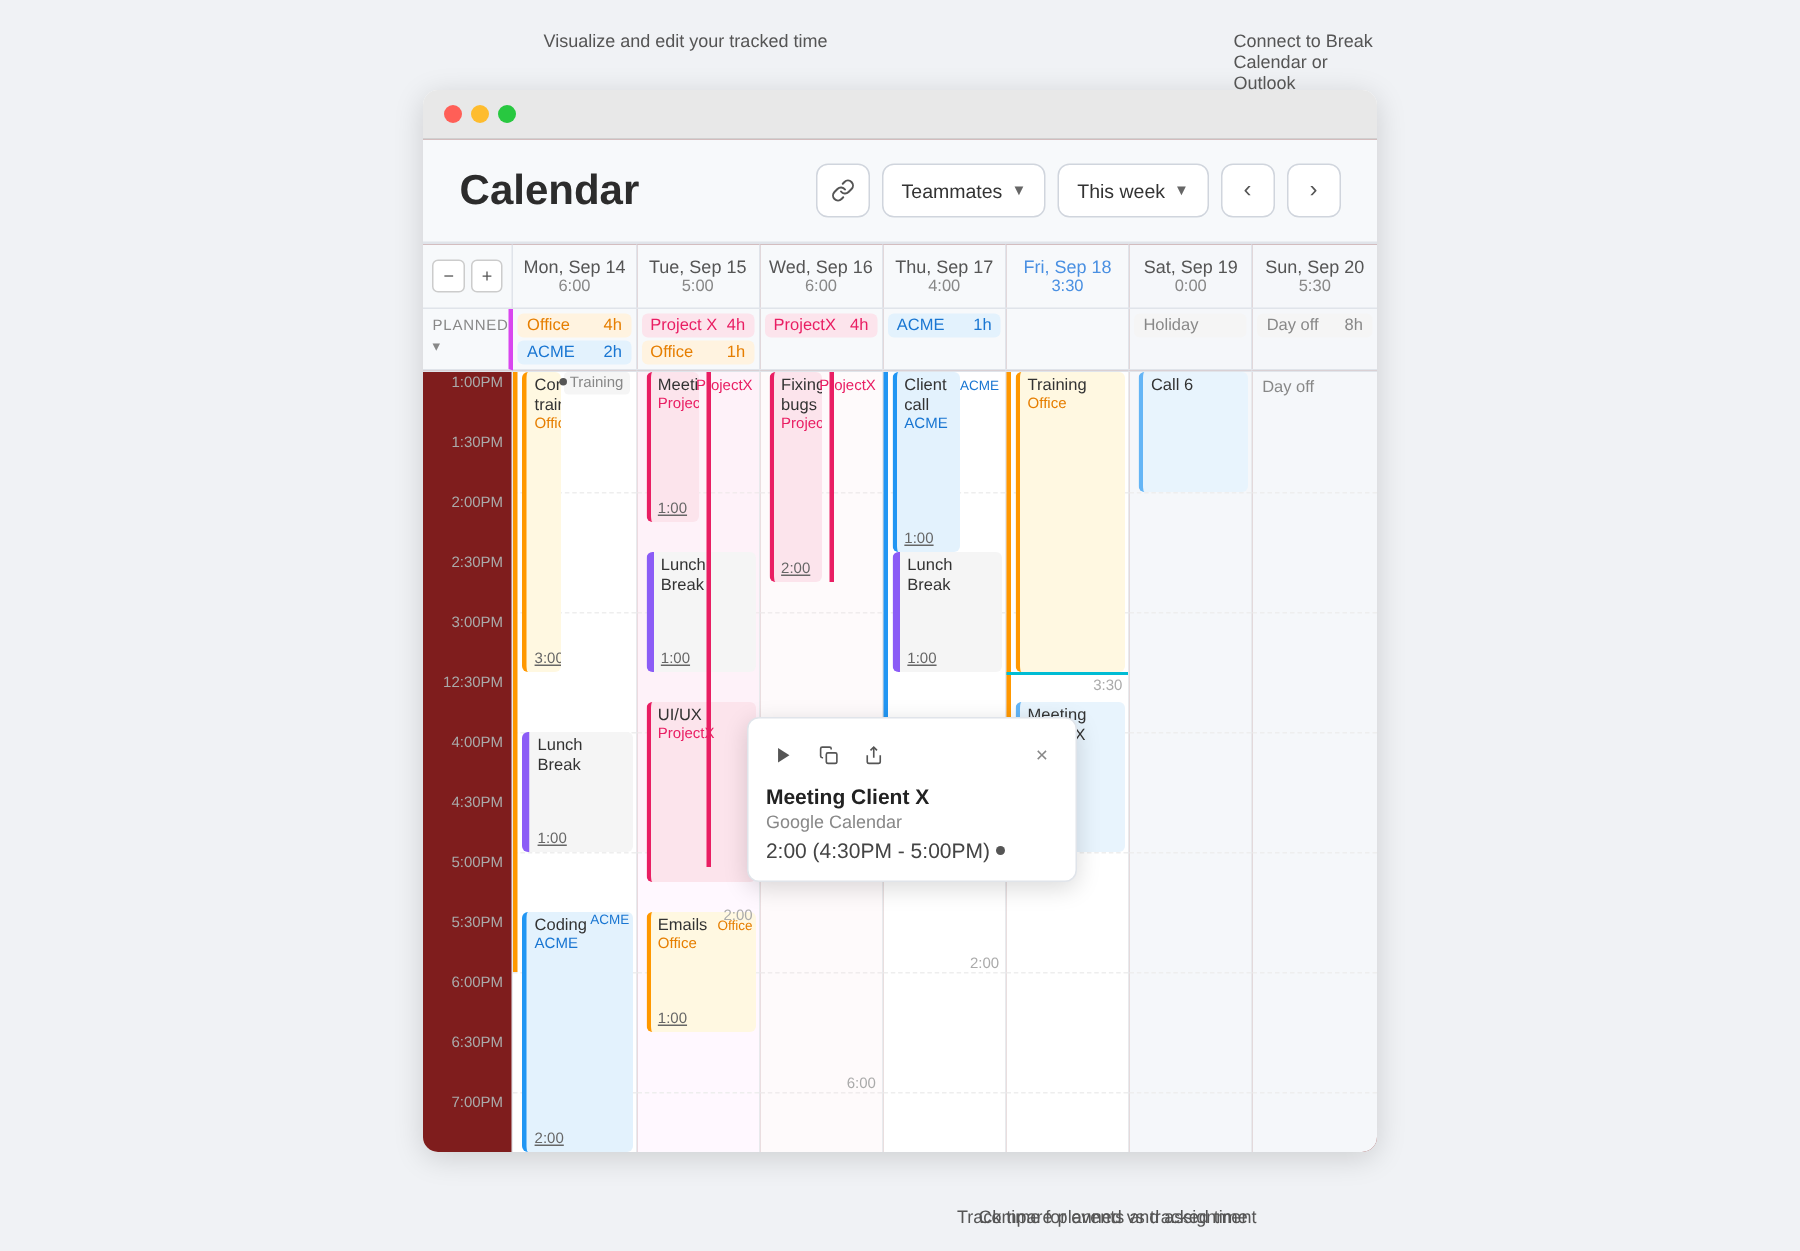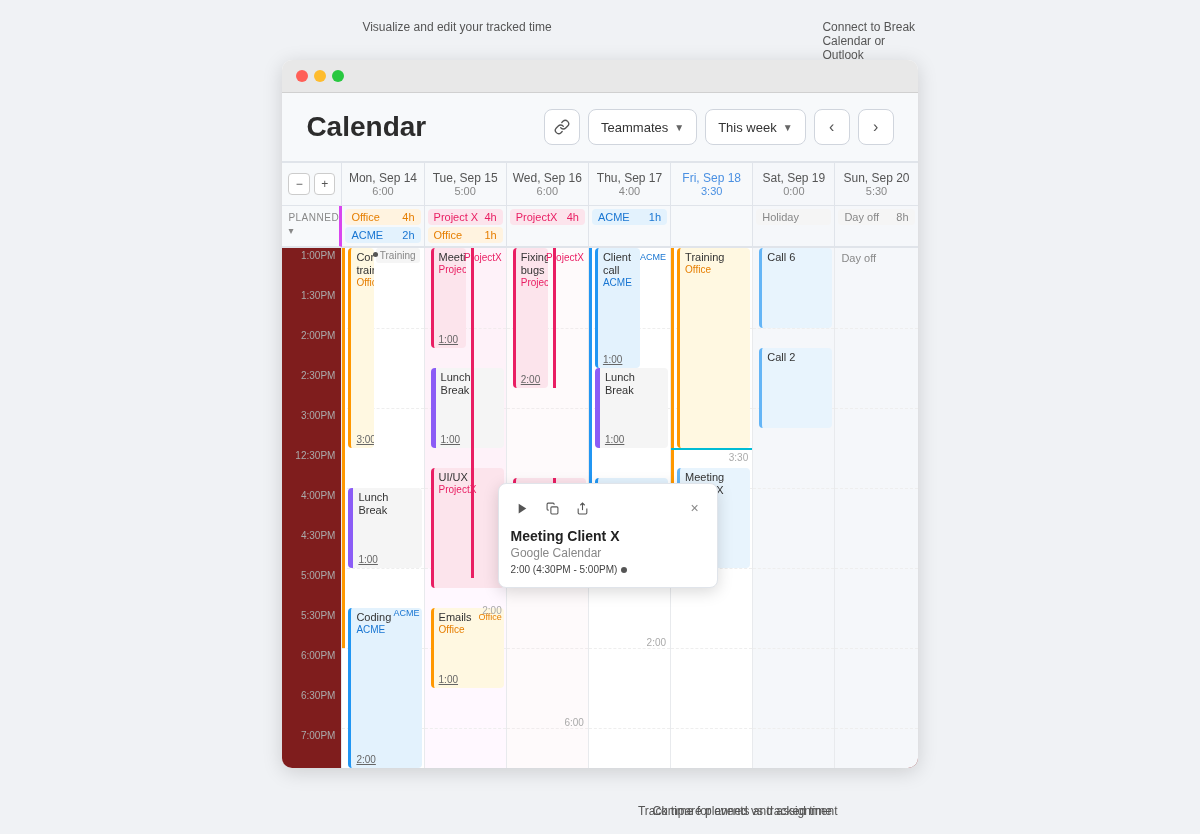--- a/index.html
+++ b/index.html
@@ -64,21 +64,21 @@
     .event-tall { display: flex; flex-direction: column; }
     
     
     .event-popup { position: absolute; background: #fff; border-radius: 8px; box-shadow: 0 4px 16px rgba(0,0,0,0.15); padding: 12px; width: 220px; z-index: 100; border: 1px solid #e0e4ea; }
     .popup-header { display: flex; align-items: center; justify-content: space-between; margin-bottom: 8px; }
     .popup-actions { display: flex; gap: 6px; }
     .popup-action-btn { width: 24px; height: 24px; border-radius: 4px; border: none; background: none; cursor: pointer; display: flex; align-items: center; justify-content: center; font-size: 13px; color: #555; }
     .popup-close { width: 20px; height: 20px; border-radius: 4px; border: none; background: none; cursor: pointer; font-size: 14px; color: #888; display: flex; align-items: center; justify-content: center; }
     .popup-title { font-size: 14px; font-weight: 600; color: #222; margin-bottom: 2px; }
     .popup-calendar { font-size: 12px; color: #888; margin-bottom: 4px; }
-    .popup-time { font-size: 10px; color: #444; display: flex; align-items: center; gap: 4px; }
+    .popup-time { font-size: 14px; color: #444; display: flex; align-items: center; gap: 4px; }
     .popup-time-dot { width: 6px; height: 6px; border-radius: 50%; background: #555; }
     
     
     .outer-wrapper { position: relative; padding-top: 40px; padding-bottom: 80px; }
     .annotation-top-left { position: absolute; top: 0; left: 80px; font-size: 12px; color: #555; }
     .annotation-top-center { position: absolute; top: 0; left: 540px; font-size: 12px; color: #555; }
     .annotation-bottom-center { position: absolute; bottom: 30px; left: 370px; font-size: 12px; color: #555; }
     .annotation-bottom-right { position: absolute; bottom: 30px; right: 80px; font-size: 12px; color: #555; }
     
     .tag-row { display: flex; align-items: center; gap: 4px; justify-content: space-between; }
@@ -402,23 +402,20 @@
           <div style="position:absolute;top:160px;left:0;right:0;border-top:1px dashed #eee;"></div>
           <div style="position:absolute;top:240px;left:0;right:0;border-top:1px dashed #eee;"></div>
           <div style="position:absolute;top:320px;left:0;right:0;border-top:1px dashed #eee;"></div>
           <div style="position:absolute;top:400px;left:0;right:0;border-top:1px dashed #eee;"></div>
           <div style="position:absolute;top:480px;left:0;right:0;border-top:1px dashed #eee;"></div>
 
           <div class="event-block event-lt-blue event-tall" style="top:0;height:80px;left:6px;">
             <span class="event-title">Call 6</span>
           </div>
 
-          <div class="event-block event-lt-blue event-tall" style="top:100px;height:80px;left:6px;">
-            <span class="event-title">Call 2</span>
-          </div>
         </div>
 
         <div style="position:relative; background:#f5f7fa; height:520px;">
           <div style="position:absolute;top:80px;left:0;right:0;border-top:1px dashed #eee;"></div>
           <div style="position:absolute;top:160px;left:0;right:0;border-top:1px dashed #eee;"></div>
           <div style="position:absolute;top:240px;left:0;right:0;border-top:1px dashed #eee;"></div>
           <div style="position:absolute;top:320px;left:0;right:0;border-top:1px dashed #eee;"></div>
           <div style="position:absolute;top:400px;left:0;right:0;border-top:1px dashed #eee;"></div>
           <div style="position:absolute;top:480px;left:0;right:0;border-top:1px dashed #eee;"></div>
 

